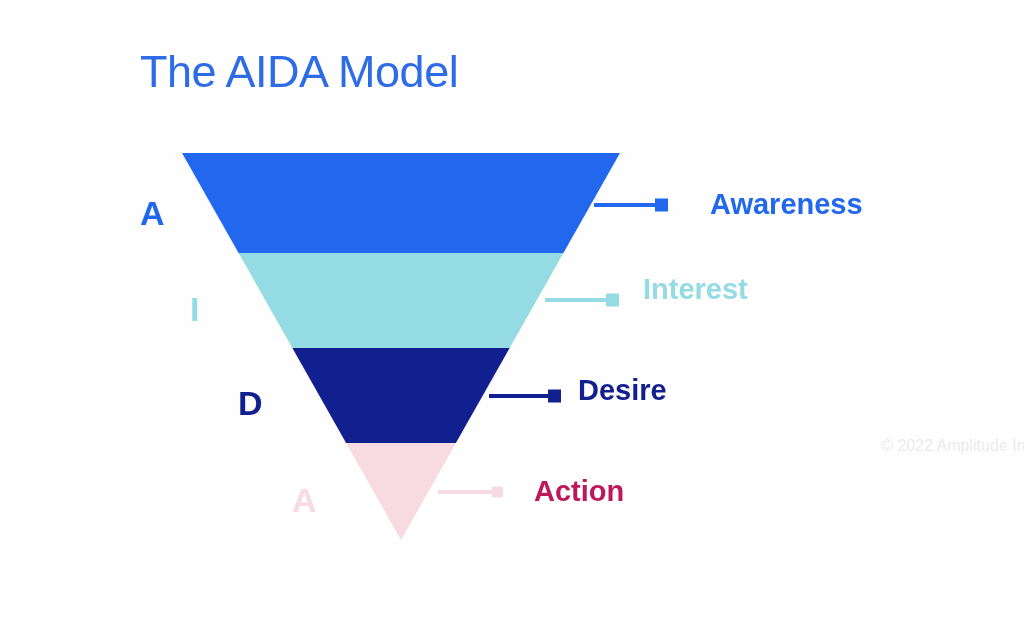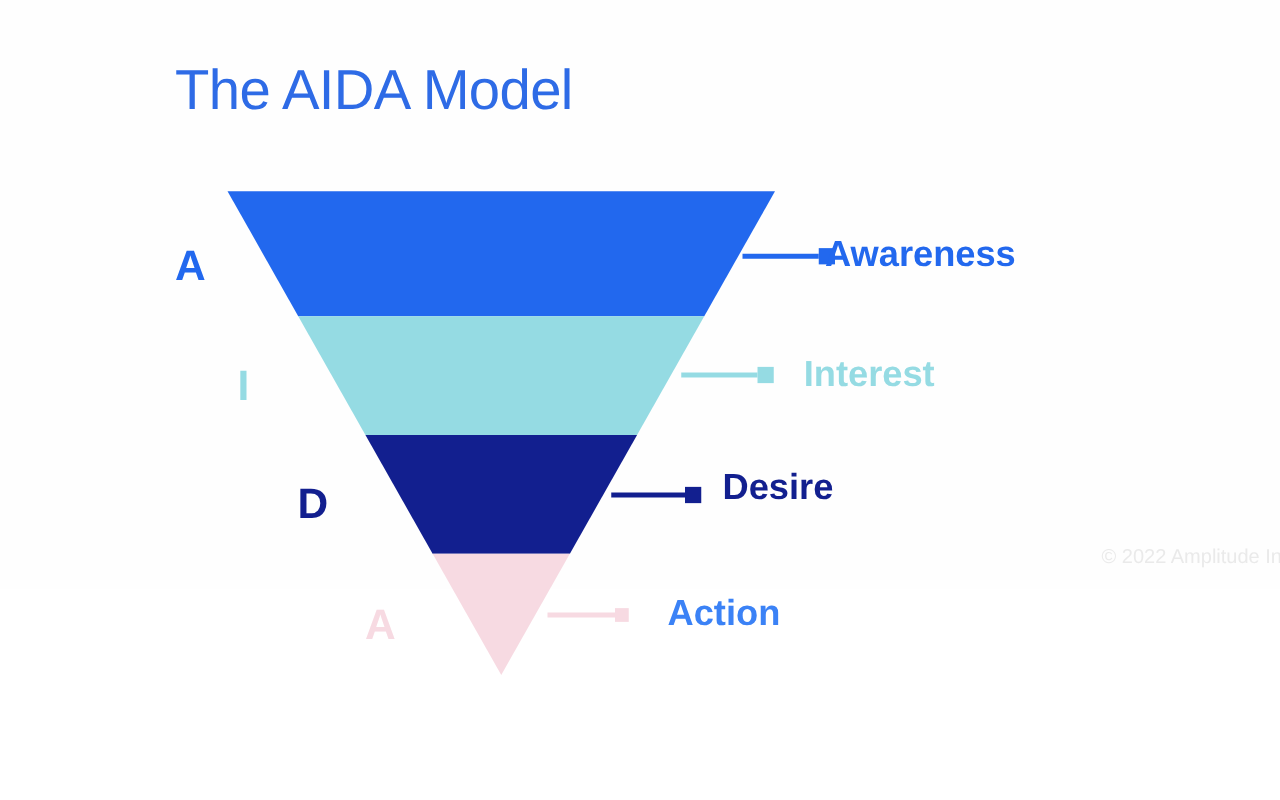--- a/index.html
+++ b/index.html
@@ -99,21 +99,21 @@
       </g>
   </svg>
 
   <div id="stage-letters">
       <div class="stage-letter" style="left: 140px; top: 196px; color: rgb(34, 104, 238);">A</div>
       <div class="stage-letter" style="left: 190px; top: 292px; color: rgb(149, 219, 227);">I</div>
       <div class="stage-letter" style="left: 238px; top: 386px; color: rgb(18, 31, 143);">D</div>
       <div class="stage-letter" style="left: 292px; top: 483px; color: rgb(247, 218, 226);">A</div>
     </div>
   <div id="stage-labels">
-      <div class="stage-label" style="left: 660px; top: 190px; color: rgb(34, 104, 238); text-align: right;">Awareness</div>
-      <div class="stage-label" style="left: 643px; top: 286px; color: rgb(149, 219, 227);">Interest</div>
+      <div class="stage-label" style="left: 710px; top: 190px; color: rgb(34, 104, 238); text-align: right;">Awareness</div>
+      <div class="stage-label" style="left: 643px; top: 275px; color: rgb(149, 219, 227);">Interest</div>
       <div class="stage-label" style="left: 578px; top: 376px; color: rgb(18, 31, 143);">Desire</div>
-      <div class="stage-label" style="left: 534px; top: 477px; color: #3b82f6;">Action</div>
+      <div class="stage-label" style="left: 534px; top: 477px; color: #be185d;">Action</div>
     </div>
 
   <div class="footer">© 2022 Amplitude Inc.</div>
 
 </div>
 
 </body></html>

